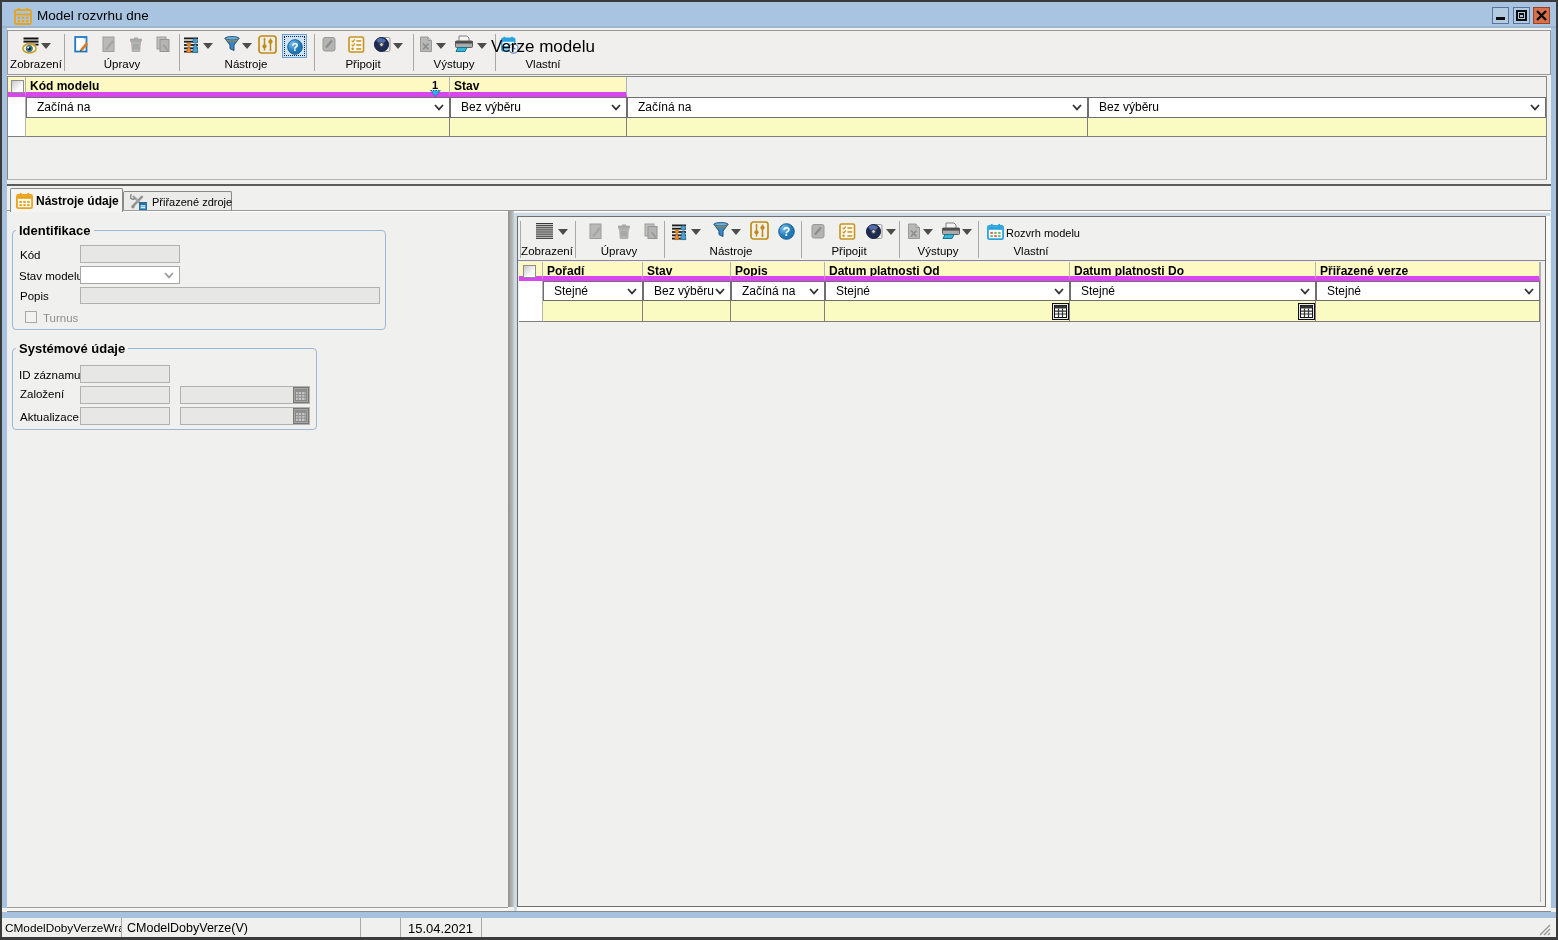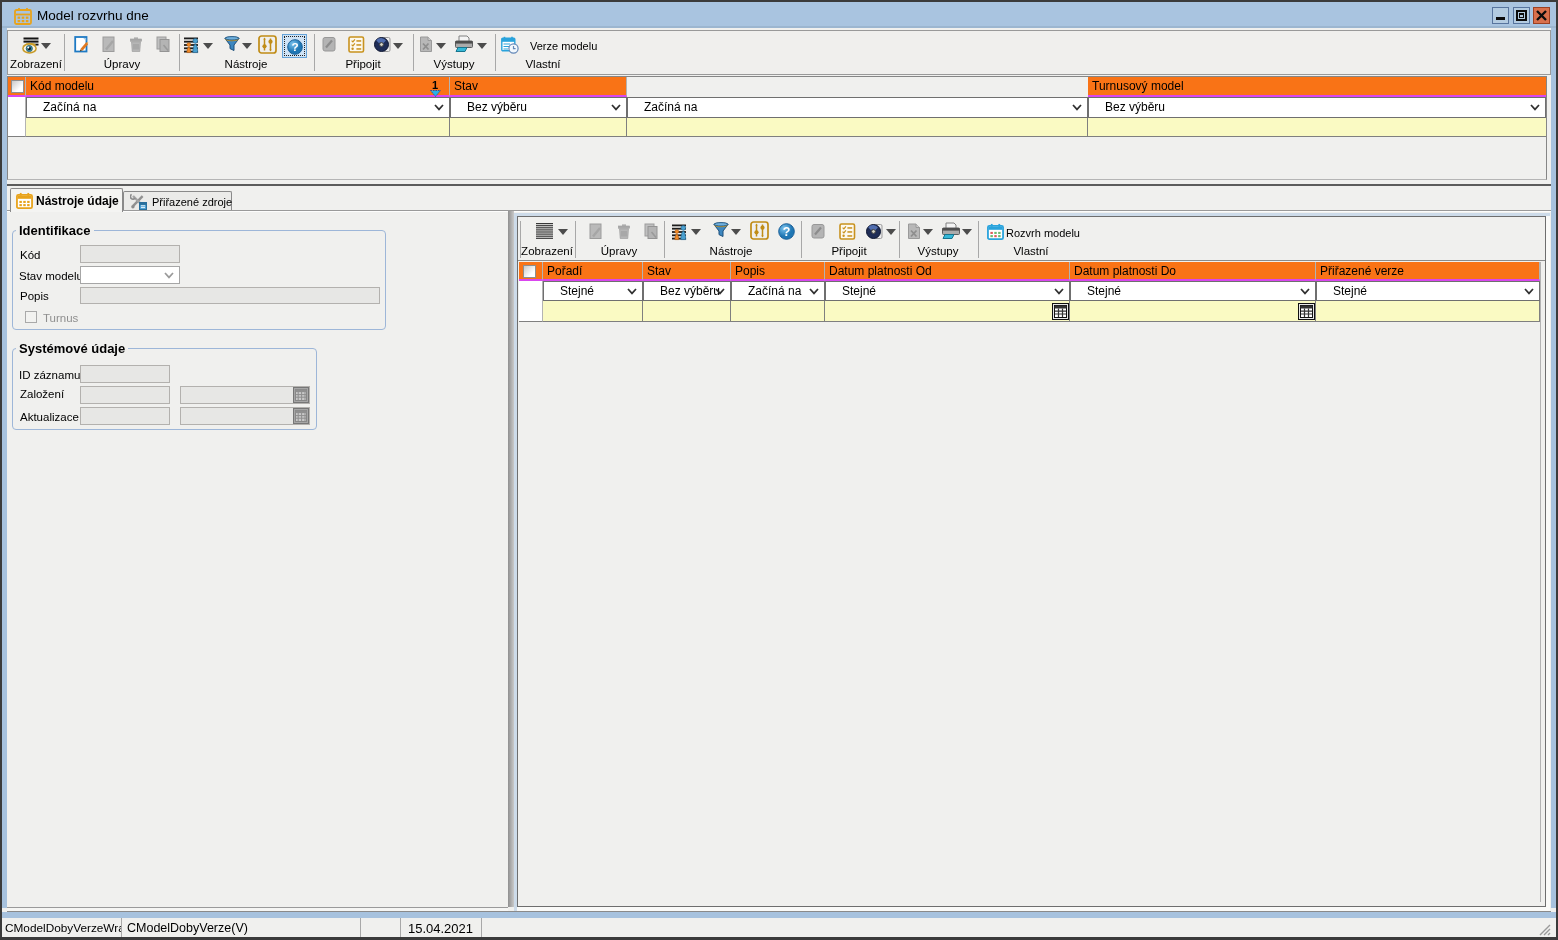--- a/index.html
+++ b/index.html
@@ -3,22 +3,22 @@
 <style>
 *{box-sizing:border-box;margin:0;padding:0}
 html,body{width:1558px;height:940px;overflow:hidden}
 body{font-family:"Liberation Sans",sans-serif;font-size:12px;color:#000}
 .ab{position:absolute}
 .b{font-weight:bold}
 .lbl{position:absolute;font-size:12px;white-space:nowrap;line-height:13px}
 .lp{font-size:11.5px}
 .glabel{position:absolute;width:120px;text-align:center;font-size:11.5px;line-height:13px;white-space:nowrap}
 .vsep{position:absolute;width:1px;background:#a8a8a8}
-.hcell{position:absolute;background:#f97316;border-right:1px solid #b3b3b3;border-bottom:2px solid #d946ef;font-weight:normal;line-height:19px;padding-left:4px;white-space:nowrap;overflow:hidden}
-.fcell{position:absolute;background:#fff;border:1px solid #6f6f6f;line-height:18px;padding-left:16px;white-space:nowrap;overflow:hidden}
+.hcell{position:absolute;background:#fef9c3;border-right:1px solid #b3b3b3;border-bottom:5px solid #d946ef;font-weight:bold;line-height:19px;padding-left:4px;white-space:nowrap;overflow:hidden}
+.fcell{position:absolute;background:#fff;border:1px solid #6f6f6f;line-height:18px;padding-left:10px;white-space:nowrap;overflow:hidden}
 .ycell{position:absolute;background:#fafac3;border-right:1px solid #7f7f7f;border-bottom:1px solid #7f7f7f}
 .rhcell{position:absolute;background:#fff;border-right:1px solid #b3b3b3}
 .chk{position:absolute;width:13px;height:13px;border:1px solid #8e8e8e;background:linear-gradient(135deg,#c9c9c9,#ffffff 70%)}
 .dinp{position:absolute;background:#e7e7e5;border:1px solid #b3b1ae}
 .gbox{position:absolute;border:1px solid #9db6d8;border-radius:4px}
 .gtitle{position:absolute;background:#f0f0ee;font-weight:bold;font-size:13px;line-height:13px;padding:0 3px;white-space:nowrap}
 .caret{position:absolute;width:0;height:0;border-left:5px solid transparent;border-right:5px solid transparent;border-top:6px solid #4c4c4c}
 .cs{position:absolute}
 </style></head>
 <body>
@@ -183,33 +183,32 @@
 
 <svg class="cs" style="left:501px;top:36px" width="18" height="18" viewBox="0 0 18 18">
  <rect x="0.8" y="2.2" width="13" height="12.5" rx="1" fill="#fff" stroke="#29a3dc" stroke-width="1.4"></rect>
  <rect x="0.8" y="2.2" width="13" height="3.6" fill="#29a3dc"></rect>
  <line x1="3.5" y1="0.8" x2="3.5" y2="3" stroke="#29a3dc" stroke-width="1.6"></line>
  <line x1="11" y1="0.8" x2="11" y2="3" stroke="#29a3dc" stroke-width="1.6"></line>
  <path d="M2.5 8 H9 M2.5 10.5 H8 M2.5 13 H7" stroke="#29a3dc" stroke-width="1.2"></path>
  <circle cx="12.5" cy="12.5" r="4.6" fill="#f2f8fd" stroke="#6488b8" stroke-width="1.2"></circle>
  <path d="M12.5 10 V12.7 H14.6" fill="none" stroke="#6488b8" stroke-width="1.2"></path>
 </svg>
-<div class="lbl" style="left:530px;top:40px;font-size:11px;line-height:13px">Verze modelu</div>
+<div class="lbl" style="left:491px;top:40px;font-size:17px;line-height:13px">Verze modelu</div>
 <div class="glabel" style="left:-24px;top:58px">Zobrazení</div>
 <div class="glabel" style="left:62px;top:58px">Úpravy</div>
 <div class="glabel" style="left:186px;top:58px">Nástroje</div>
 <div class="glabel" style="left:303px;top:58px">Připojit</div>
 <div class="glabel" style="left:394px;top:58px">Výstupy</div>
 <div class="glabel" style="left:483px;top:58px">Vlastní</div>
 
 <div class="ab" style="left:7px;top:76px;width:1540px;height:104px;background:#f0f0ee;border:1px solid #868686;border-bottom-color:#b5b5b5"></div>
 <div class="hcell" style="left:8px;top:77px;width:18px;height:20px"></div>
 <div class="hcell" style="left:26px;top:77px;width:424px;height:20px">Kód modelu</div>
 <div class="hcell" style="left:450px;top:77px;width:177px;height:20px">Stav</div>
-<div class="hcell" style="left:1088px;top:77px;width:458px;height:20px;border-right:none">Turnusový model</div>
 <div class="chk" style="left:11px;top:80px"></div>
 <div class="lbl b" style="left:432px;top:79px;font-size:11px">1</div>
 <svg class="cs" style="left:430px;top:90px" width="11" height="7" viewBox="0 0 11 7">
       <path d="M0.5 0.5 H10.5 L5.5 6.5 Z" fill="#28b2e8" stroke="#1b3fa0" stroke-width=".8" stroke-dasharray="1.5 1"></path>
     </svg>
 <div class="rhcell" style="left:8px;top:97px;width:18px;height:21px"></div>
 <div class="fcell" style="left:26px;top:97px;width:424px;height:21px">Začíná na</div>
 <div class="fcell" style="left:450px;top:97px;width:177px;height:21px">Bez výběru</div>
 <div class="fcell" style="left:627px;top:97px;width:461px;height:21px">Začíná na</div>
 <div class="fcell" style="left:1088px;top:97px;width:458px;height:21px">Bez výběru</div>

